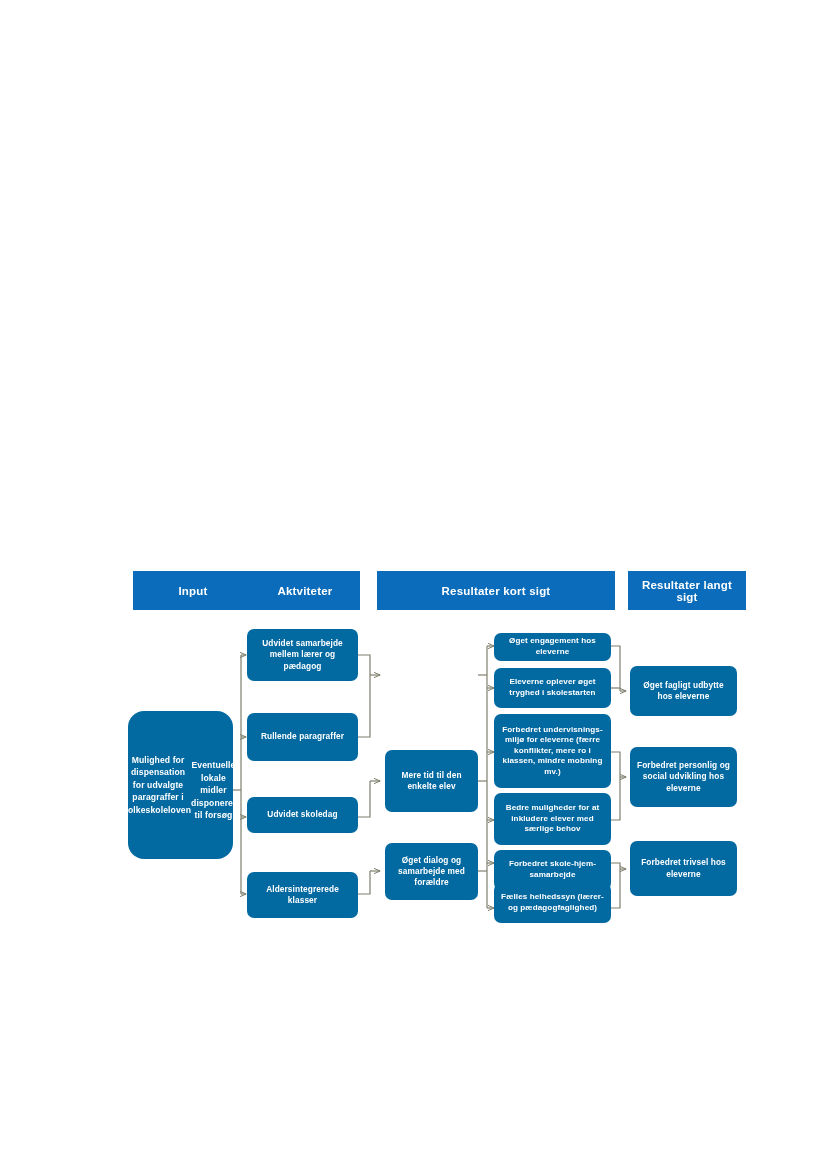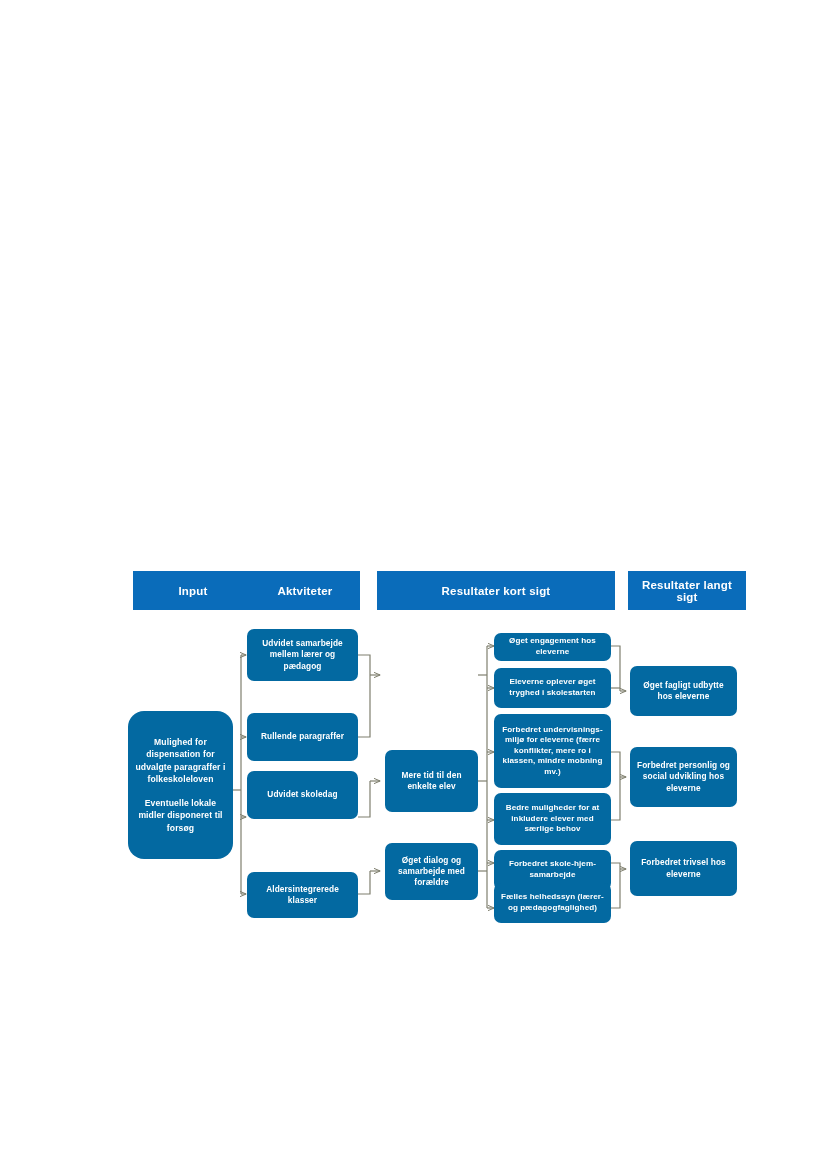--- a/index.html
+++ b/index.html
@@ -56,21 +56,21 @@
     padding: 3px 5px;
     font-size: 8.3px;
     line-height: 11.2px;
     font-weight: bold;
     letter-spacing: 0.1px;
   }
   .node.input-node {
     border-radius: 16px;
     font-size: 8.6px;
     line-height: 12.4px;
-    flex-direction: column;
+    flex-direction: row;
   }
   .node.input-node .para {
     margin: 0;
   }
   .node.input-node .para + .para {
     margin-top: 11px;
   }
   .node.small {
     font-size: 8.1px;
     line-height: 10.6px;
@@ -153,21 +153,21 @@
   </div>
 
   <div class="node" style="left:247px; top:629px; width:111px; height:52px;">
     <span>Udvidet samarbejde mellem lærer og pædagog</span>
   </div>
 
   <div class="node" style="left:247px; top:713px; width:111px; height:48px;">
     <span>Rullende paragraffer</span>
   </div>
 
-  <div class="node" style="left:247px; top:771px; width:111px; height:48px;">
+  <div class="node" style="left:247px; top:797px; width:111px; height:36px;">
     <span>Udvidet skoledag</span>
   </div>
 
   <div class="node" style="left:247px; top:872px; width:111px; height:46px;">
     <span>Aldersintegrerede klasser</span>
   </div>
 
 
   <div class="node" style="left:385px; top:750px; width:93px; height:62px;">
     <span>Mere tid til den enkelte elev</span>

